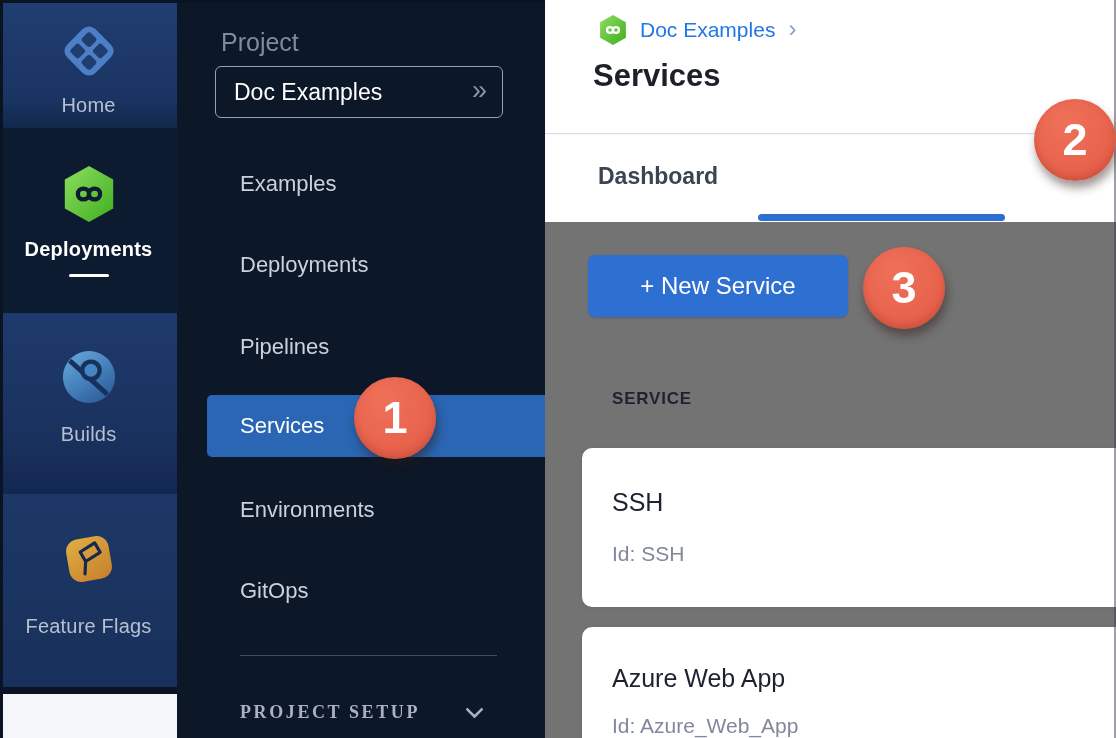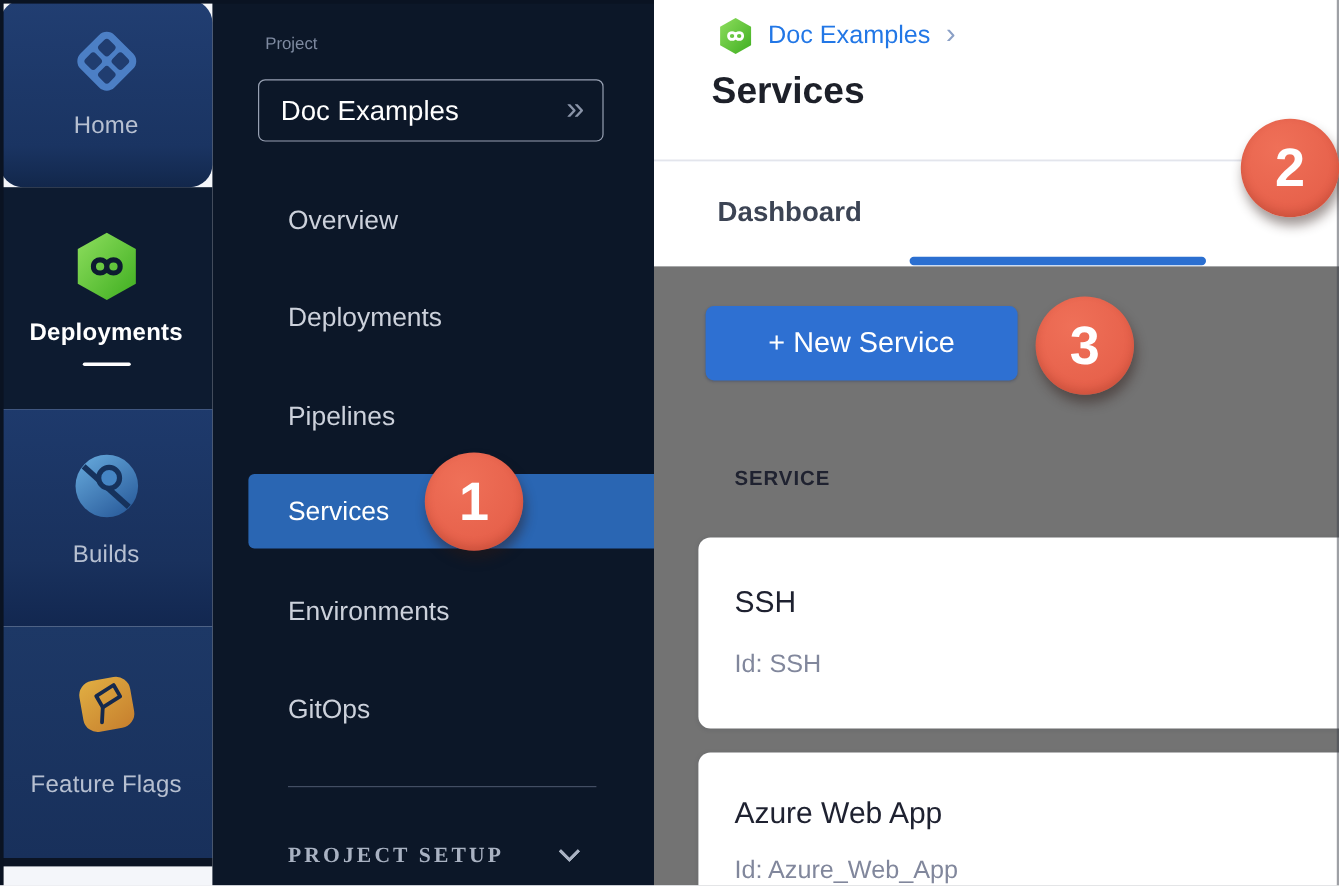--- a/index.html
+++ b/index.html
@@ -5,33 +5,33 @@
   * { margin:0; padding:0; box-sizing:border-box; }
   html,body { background:#e9e9ee; }
   body { font-family:"Liberation Sans", sans-serif; }
   #page {
     position:relative; width:1116px; height:738px; overflow:hidden;
     background:#f4f6fa;
   }
   
   .rail { position:absolute; left:0; top:0; width:177px; height:738px; z-index:5; }
   .rail-section { position:relative; width:100%; display:flex; flex-direction:column; align-items:center; cursor:pointer; }
-  .rs-home     { height:156px; padding-top:22px; background:linear-gradient(180deg,#213e72 0%,#1a3462 78%,#12274b 100%);border-radius:19px; }
+  .rs-home     { height:128px; padding-top:22px; background:linear-gradient(180deg,#213e72 0%,#1a3462 78%,#12274b 100%); }
   .rs-dep      { height:185px; padding-top:36px; background:#0d1b30; }
   .rs-builds   { height:181px; padding-top:36px; background:linear-gradient(180deg,#1e3a6c 0%,#19315d 70%,#122750 100%); }
   .rs-ff       { height:193px; padding-top:37px; background:linear-gradient(180deg,#1d3866 0%,#18305b 100%);gap:12px; }
   .rail-bottom { height:7px; background:#0b1424; }
   .rail-label { margin-top:14px; font-size:20px; color:#b7c0d1; letter-spacing:.2px; }
   .rs-builds .rail-label { margin-top:18px; }
   .rs-ff .rail-label { margin-top:16px; }
   .rail-label.active { color:#ffffff; font-weight:700; }
   .rail-underline { width:40px; height:3px; background:#ffffff; border-radius:2px; margin-top:13px; }
   
   .sidebar { position:absolute; left:177px; top:0; width:368px; height:738px; background:#0c1728; z-index:4; }
-  .proj-label { position:absolute; left:44px; top:28px; font-size:14px; color:#7e8aa0; }
+  .proj-label { position:absolute; left:44px; top:28px; font-size:25px; color:#7e8aa0; }
   .proj-box { position:absolute; left:38px; top:66px; width:288px; height:52px;
     border:1.5px solid #97a0b2; border-radius:6px; display:flex; align-items:center;
     padding:0 18px; color:#ffffff; font-size:23px; cursor:pointer; }
   .proj-expand { margin-left:auto; color:#8a94a8; font-size:27px; letter-spacing:-3px; line-height:1; padding-bottom:4px; }
   .nav-text { position:absolute; left:63px; font-size:22px; color:#ccd1db; line-height:26px; cursor:pointer; }
   .nav-active-bar { position:absolute; left:30px; right:0; top:395px; height:62px;
     background:#2a66b3; border-radius:5px 0 0 5px; cursor:pointer; }
   .nav-active-bar .nav-active-text { position:absolute; left:33px; top:0; line-height:62px; font-size:22px; color:#ffffff; }
   .sb-divider { position:absolute; left:63px; top:655px; width:257px; height:1px; background:#434e63; }
   .setup-row { position:absolute; left:63px; top:702px; display:flex; align-items:center; cursor:pointer; }
@@ -150,21 +150,21 @@
   </nav>
 
   <nav class="sidebar">
     <div class="proj-label">Project</div>
 
     <div class="proj-box">
       <span>Doc Examples</span>
       <span class="proj-expand">»</span>
     </div>
 
-    <div class="nav-text" style="top:171px;">Overview</div>
+    <div class="nav-text" style="top:171px;">Examples</div>
     <div class="nav-text" style="top:252px;">Deployments</div>
     <div class="nav-text" style="top:334px;">Pipelines</div>
 
     <div class="nav-active-bar">
       <span class="nav-active-text">Services</span>
     </div>
 
     <div class="nav-text" style="top:497px;">Environments</div>
     <div class="nav-text" style="top:578px;">GitOps</div>
 

